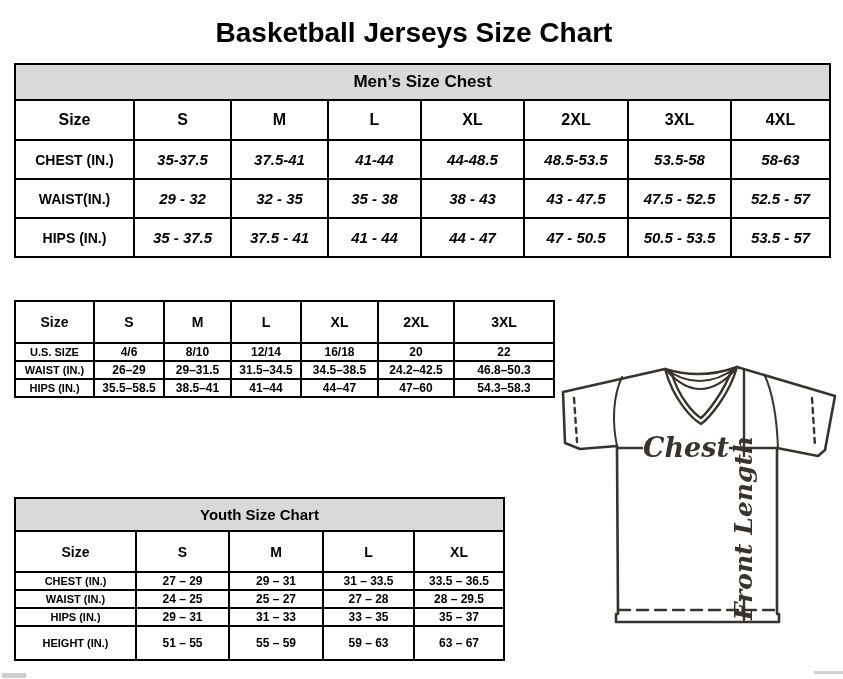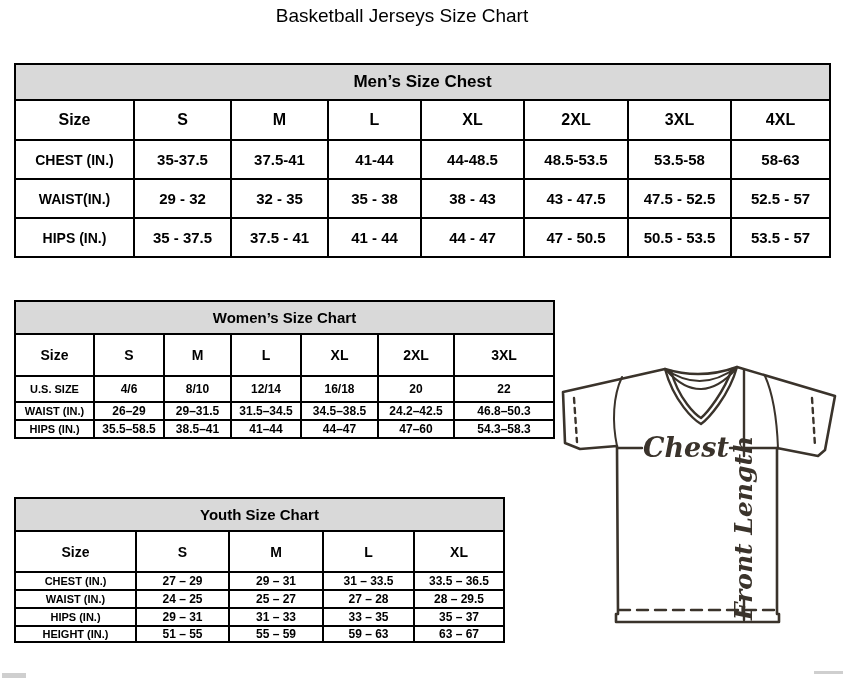--- a/index.html
+++ b/index.html
@@ -2,36 +2,36 @@
 <html style="--header-bg: #d9d9d9; --border: #000000;"><head>
 <meta charset="utf-8">
 <style>
   html,body{margin:0;padding:0;background:#fff;}
   #canvas{
     position:relative;width:843px;height:679px;background:#fff;overflow:hidden;
     font-family:"Liberation Sans",sans-serif;color:#000;
   }
   #page-title{
     position:absolute;left:402px;top:5px;transform:translateX(-50%);
-    font-size:19px;font-weight:normal;white-space:nowrap;margin:0;
+    font-size:28px;font-weight:bold;white-space:nowrap;margin:12px;
   }
   .tbl-mount{position:absolute;}
   .mens{left:14px;top:63px;}
   .womens{left:14px;top:300px;}
   .youth{left:14px;top:497px;border-radius:6px;}
   table.size-table{border-collapse:collapse;table-layout:fixed;}
   table.size-table td{
     border:2px solid var(--border,#000);
     text-align:center;vertical-align:middle;
     font-weight:bold;padding:0 2px;overflow:hidden;white-space:nowrap;
   }
   td.chart-header{background:var(--header-bg,#d9d9d9);font-size:17px;}
   .mens td.col-head{font-size:16px;}
   .mens td.row-label{font-size:14px;}
-  .mens td.cell{font-size:15px;}
+  .mens td.cell{font-size:15px;font-style:italic;}
   .womens td.chart-header,.youth td.chart-header{font-size:15px;}
   .womens td.col-head,.youth td.col-head{font-size:14px;}
   .womens td.row-label,.youth td.row-label{font-size:11px;}
   .womens td.cell,.youth td.cell{font-size:12px;}
   #jersey-diagram{position:absolute;left:556px;top:360px;}
   .scroll-thumb{position:absolute;background:#cfcfcf;}
   #thumb-left{left:2px;top:673px;width:24px;height:5px;}
   #thumb-right{left:814px;top:671px;width:29px;height:3px;}
 </style>
 </head>
@@ -105,33 +105,30 @@
         <colgroup>
           <col style="width: 79px;">
           <col style="width: 70px;">
           <col style="width: 67px;">
           <col style="width: 70px;">
           <col style="width: 77px;">
           <col style="width: 76px;">
           <col style="width: 100px;">
         </colgroup>
         <tbody>
-          <tr style="height: 33px;">
-            <td colspan="7" class="chart-header">Women’s Size Chart</td>
-          </tr>
           <tr style="height: 42px;">
             <td class="col-head">Size</td>
             <td class="col-head">S</td>
             <td class="col-head">M</td>
             <td class="col-head">L</td>
             <td class="col-head">XL</td>
             <td class="col-head">2XL</td>
             <td class="col-head">3XL</td>
           </tr>
-          <tr style="height: 26px;">
+          <tr style="height: 18px;">
             <td class="row-label">U.S. SIZE</td>
             <td class="cell">4/6</td>
             <td class="cell">8/10</td>
             <td class="cell">12/14</td>
             <td class="cell">16/18</td>
             <td class="cell">20</td>
             <td class="cell">22</td>
           </tr>
           <tr style="height: 18px;">
             <td class="row-label">WAIST (IN.)</td>
@@ -188,21 +185,21 @@
             <td class="cell">27 – 28</td>
             <td class="cell">28 – 29.5</td>
           </tr>
           <tr style="height: 18px;">
             <td class="row-label">HIPS (IN.)</td>
             <td class="cell">29 – 31</td>
             <td class="cell">31 – 33</td>
             <td class="cell">33 – 35</td>
             <td class="cell">35 – 37</td>
           </tr>
-          <tr style="height: 16px; margin-left: 8px;">
+          <tr style="height: 34px; margin-left: 8px;">
             <td class="row-label">HEIGHT (IN.)</td>
             <td class="cell">51 – 55</td>
             <td class="cell">55 – 59</td>
             <td class="cell">59 – 63</td>
             <td class="cell">63 – 67</td>
           </tr>
         </tbody>
       </table>
     </div>
 

